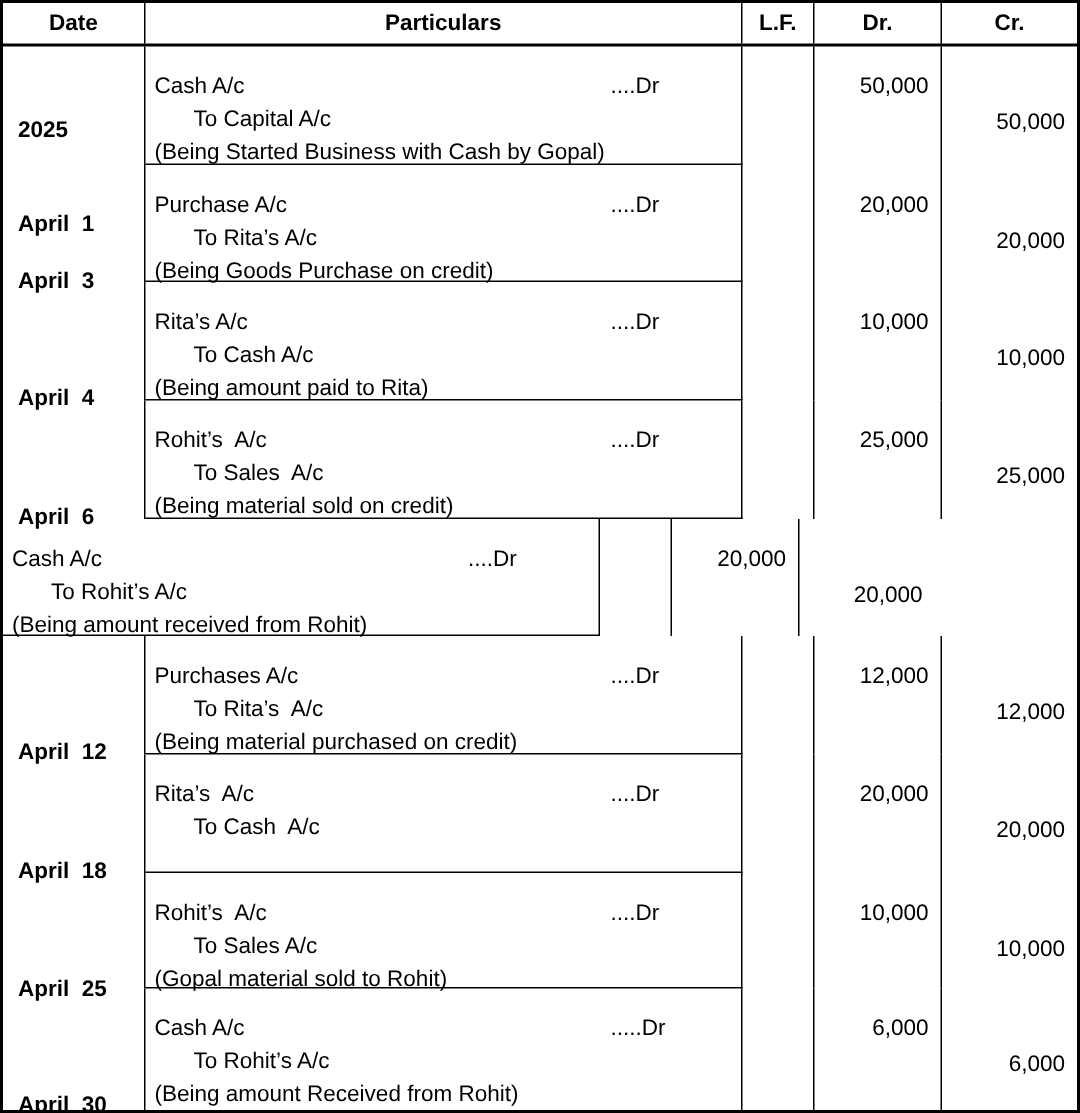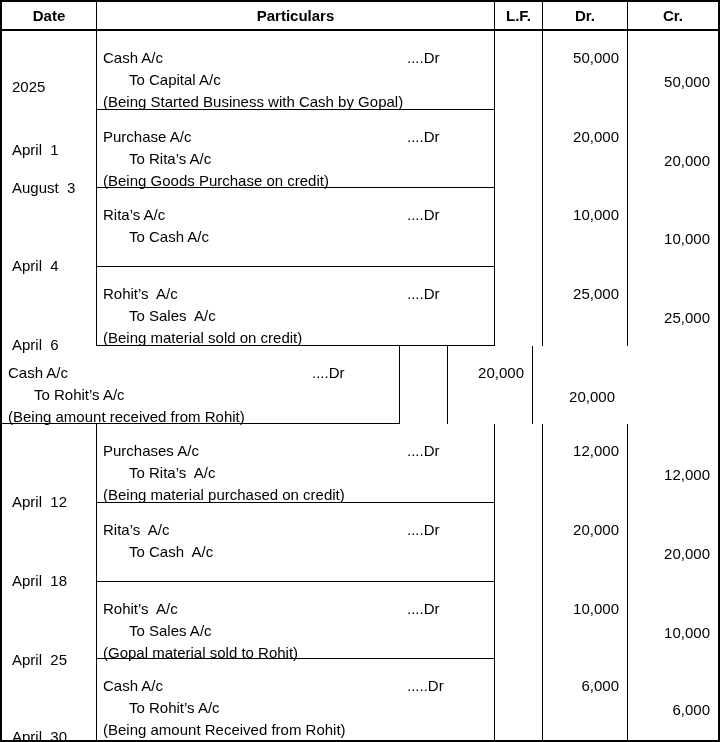--- a/index.html
+++ b/index.html
@@ -25,21 +25,21 @@
 
   .hdr { height: 29px; border-bottom: 2px solid #000; font-weight: bold; }
   .hdr .cell { display: flex; align-items: center; justify-content: center; }
 
   .entry .c-part {
     border-bottom: 1.5px solid #000;
     padding: 16px 0 12px 6px;
     line-height: 22px;
   }
   .entry:last-child .c-part { border-bottom: none; }
-  .entry .c-date { padding: 25px 0 0 10px; line-height: 21px; white-space: pre; }
+  .entry .c-date { padding: 25px 0 0 10px; line-height: 21px; white-space: pre; font-weight: bold; }
   .entry.first .c-date { padding-top: 3px; }
   .entry .c-dr, .entry .c-cr { text-align: right; padding-right: 8px; line-height: 20px; }
   .entry .c-dr { padding-top: 17px; }
   .entry .c-cr { padding-top: 41px; }
 
   .pline1 { position: relative; white-space: pre; }
   .drtag  { position: absolute; left: 262px; top: 0; white-space: pre; margin-left: 42px; }
   .pline2 { padding-left: 26px; white-space: pre; }
   .pline3 { white-space: pre; }
 
@@ -69,39 +69,40 @@
       <div class="pline2">To Capital A/c</div>
       <div class="pline3">(Being Started Business with Cash by Gopal)</div>
     </div>
     <div class="cell c-lf"></div>
     <div class="cell c-dr">50,000</div>
     <div class="cell c-cr">50,000</div>
   </div>
 
   <div class="row entry h78">
     <div class="cell c-date">
-      <div>August  3</div>
+      <div>April  3</div>
     </div>
     <div class="cell c-part">
       <div class="pline1"><span>Purchase A/c</span><span class="drtag">....Dr</span></div>
       <div class="pline2">To Rita’s A/c</div>
       <div class="pline3">(Being Goods Purchase on credit)</div>
     </div>
     <div class="cell c-lf"></div>
     <div class="cell c-dr">20,000</div>
     <div class="cell c-cr">20,000</div>
   </div>
 
   <div class="row entry h79">
     <div class="cell c-date">
       <div>April  4</div>
     </div>
     <div class="cell c-part">
       <div class="pline1"><span>Rita’s A/c</span><span class="drtag">....Dr</span></div>
       <div class="pline2">To Cash A/c</div>
+      <div class="pline3">(Being amount paid to Rita)</div>
     </div>
     <div class="cell c-lf"></div>
     <div class="cell c-dr">10,000</div>
     <div class="cell c-cr">10,000</div>
   </div>
 
   <div class="row entry h79">
     <div class="cell c-date">
       <div>April  6</div>
     </div>

